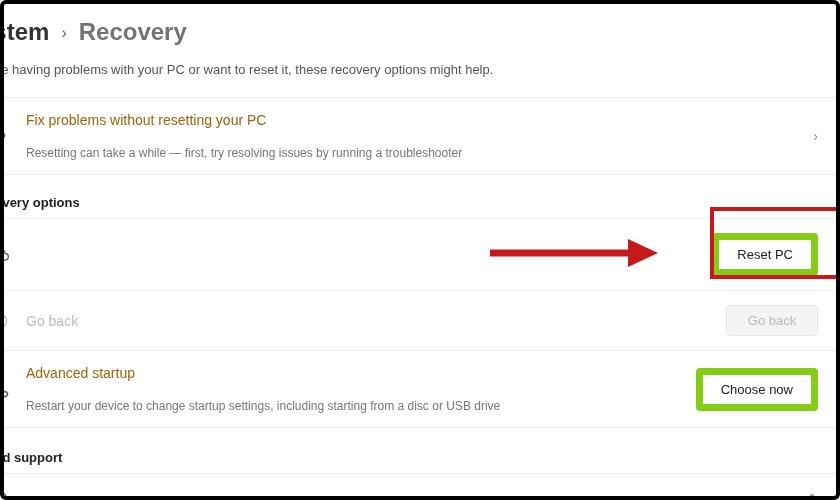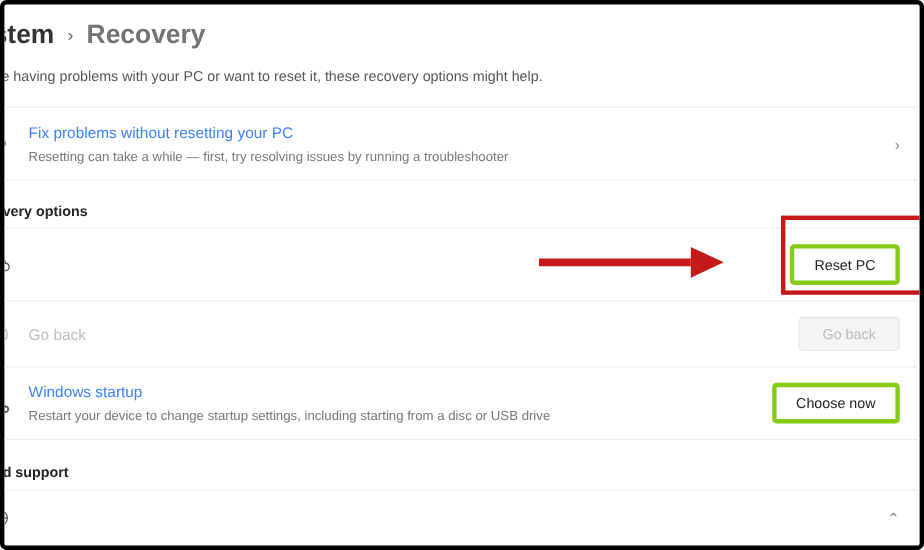--- a/index.html
+++ b/index.html
@@ -47,22 +47,22 @@
     .card + .card { border-top: none; }
 
     .card .icon {
       width: 24px;
       min-width: 24px;
       display: flex;
       justify-content: center;
       color: #555;
     }
     .card .texts { flex: 1; min-width: 0; }
-    .card .title { font-size: 14px; font-weight: 500; color: #3b82f6; }
-    .card .desc { font-size: 12px; color: #777; margin-top: 7px; }
+    .card .title { font-size: 14px; font-weight: 500; color: #a16207; }
+    .card .desc { font-size: 12px; color: #777; margin-top: 18px; }
     .card .chevron { color: #888; font-size: 14px; }
 
     .section-label {
       font-size: 13px;
       font-weight: 600;
       color: #222;
       padding: 20px 0 8px 0;
       margin-left: -24px;
     }
 
@@ -70,21 +70,21 @@
     .options .card.disabled .desc,
     .options .card.disabled .icon { color: #bbb; }
     .options .card.disabled button {
       color: #bbb;
       background: #f4f4f4;
       border: 1px solid #e5e5e5;
     }
 
     .options .card button {
       background: #fff;
-      border: 4px solid #84cc16;
+      border: 7px solid #84cc16;
       border-radius: 4px;
       padding: 7px 18px;
       font-size: 13px;
       color: #222;
       cursor: pointer;
       min-width: 92px;
       text-align: center;
     }
 
     
@@ -186,21 +186,21 @@
     <div class="card">
       <span class="icon">
         <svg width="20" height="20" viewBox="0 0 24 24" fill="none" stroke="currentColor" stroke-width="1.5" stroke-linecap="round" stroke-linejoin="round">
           <circle cx="9" cy="12" r="6"></circle>
           <path d="M9 8v4"></path>
           <circle cx="18" cy="18" r="3"></circle>
           <path d="M18 15.5v-1M18 21.5v-1M15.5 18h-1M21.5 18h-1"></path>
         </svg>
       </span>
       <div class="texts">
-        <div class="title">Windows startup</div>
+        <div class="title">Advanced startup</div>
         <div class="desc">Restart your device to change startup settings, including starting from a disc or USB drive</div>
       </div>
       <button>Choose now</button>
     </div>
   </div>
 
   <div class="section-label" style="padding-top:22px;">lated support</div>
 
   <div class="support-card">
     <span class="icon">

